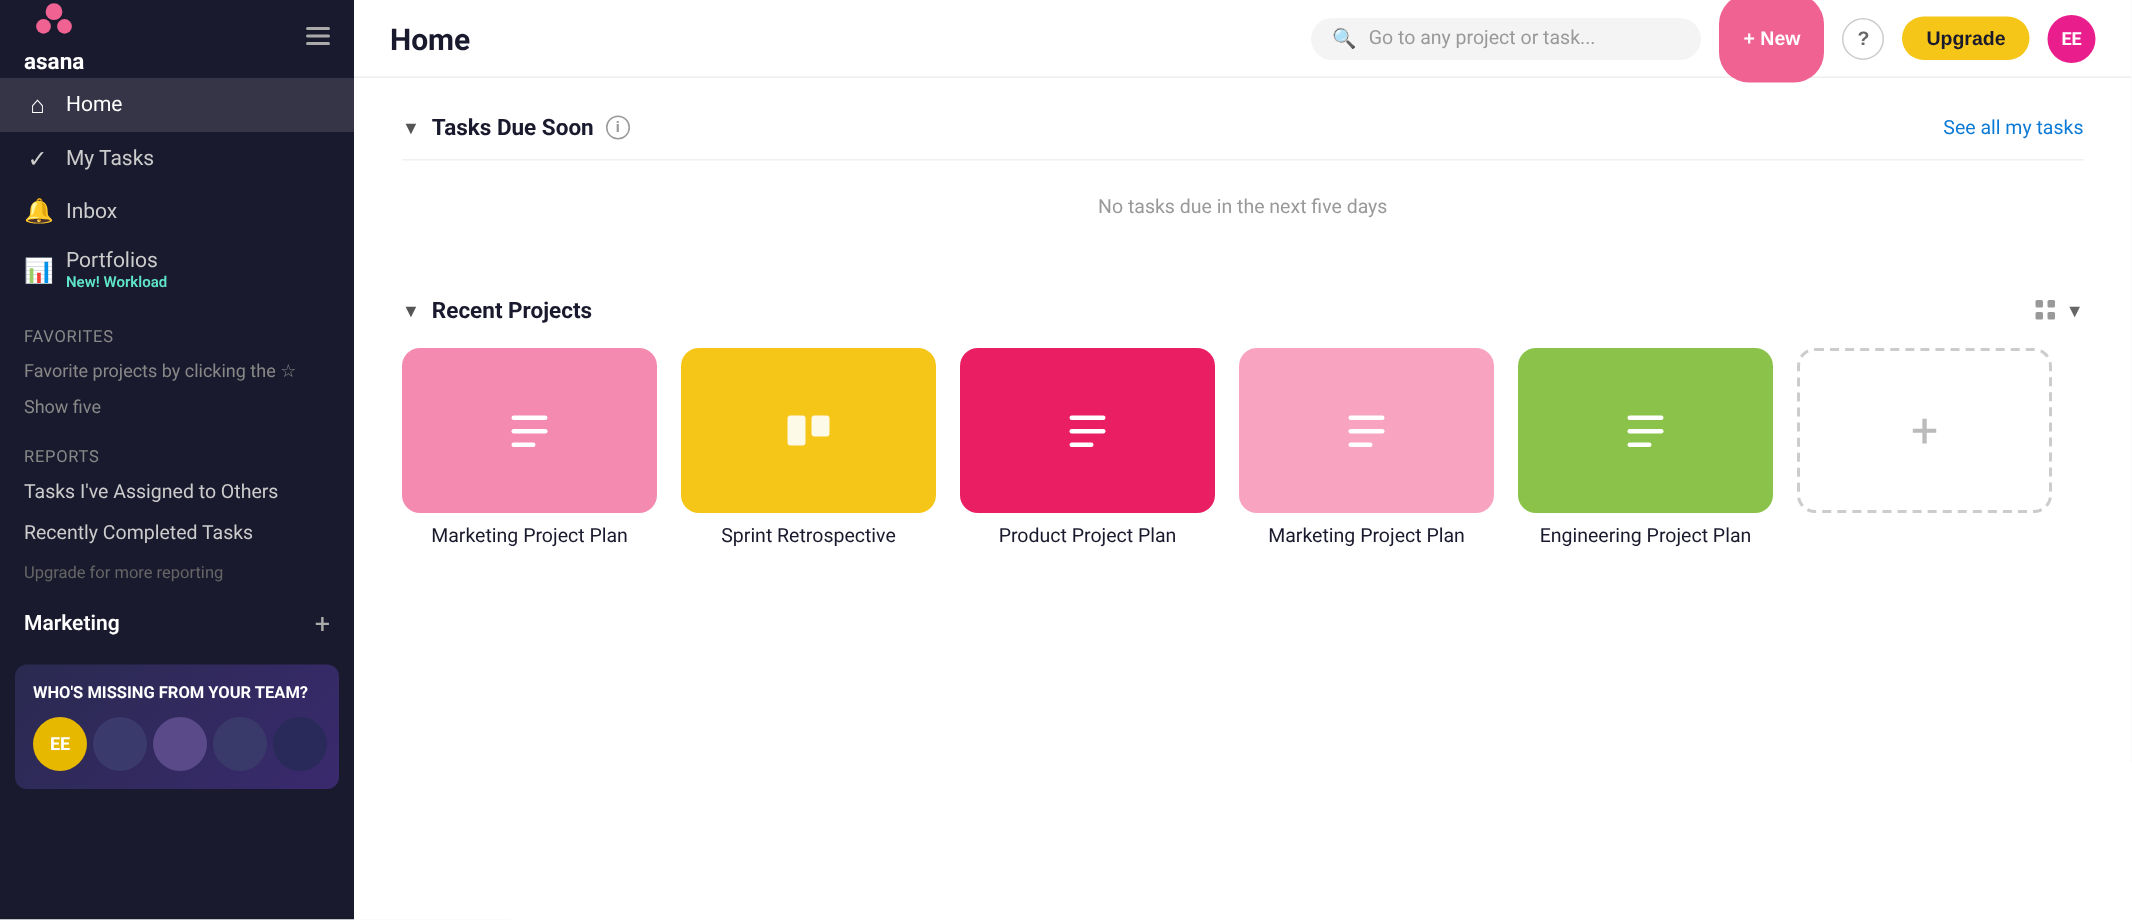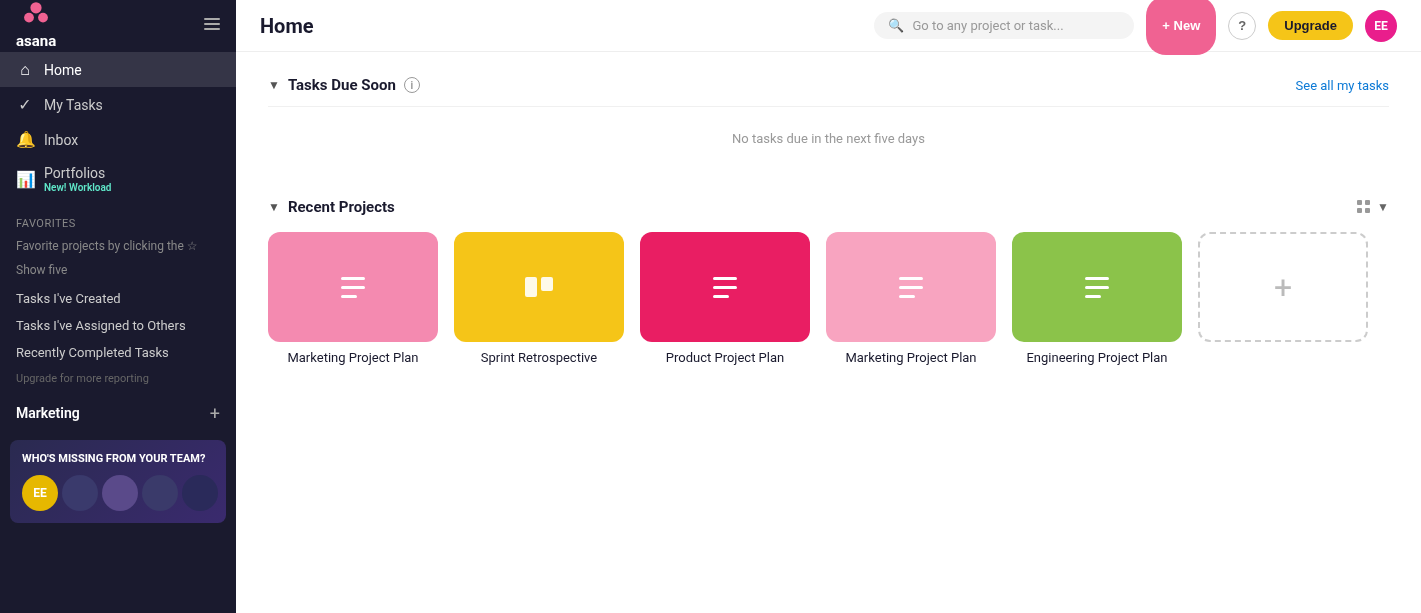--- a/index.html
+++ b/index.html
@@ -432,21 +432,21 @@
         <span class="nav-item-label">Portfolios</span>
         <span class="portfolios-badge">New! Workload</span>
       </div>
     </div>
   </nav>
 
   <div class="sidebar-section-header">Favorites</div>
   <div class="favorites-text">Favorite projects by clicking the ☆</div>
   <div class="show-more">Show five</div>
 
-  <div class="reports-item">Tasks I've Created</div>
+  <div class="sidebar-section-header">Reports</div>
   <div class="reports-item">Tasks I've Assigned to Others</div>
   <div class="reports-item">Recently Completed Tasks</div>
   <div class="upgrade-text">Upgrade for more reporting</div>
 
   <div class="sidebar-team-section">
     <span style="font-weight:600;font-size:14px;">Marketing</span>
     <span class="team-add-btn">+</span>
   </div>
 
   <div class="team-invite-card">

